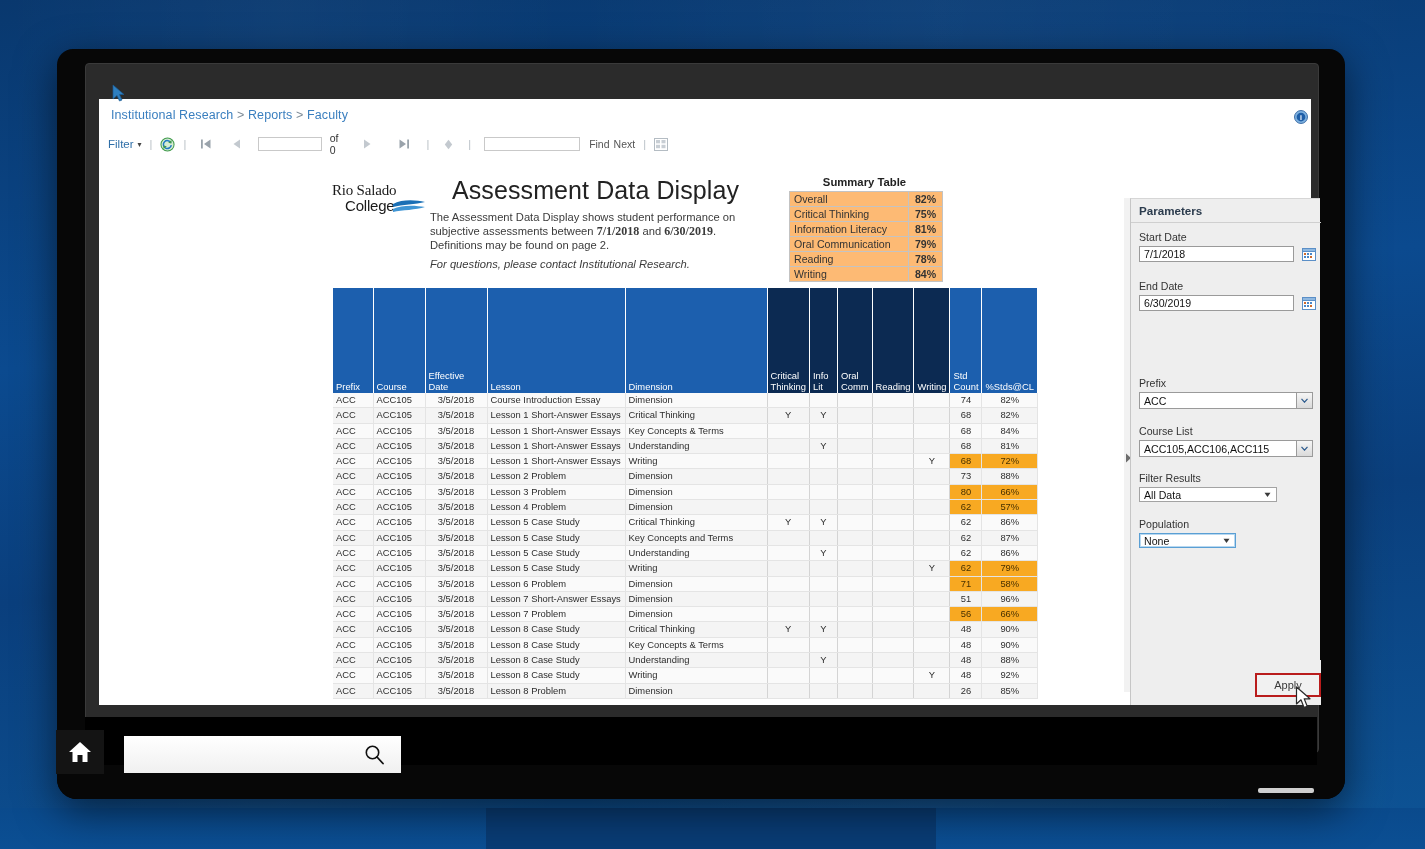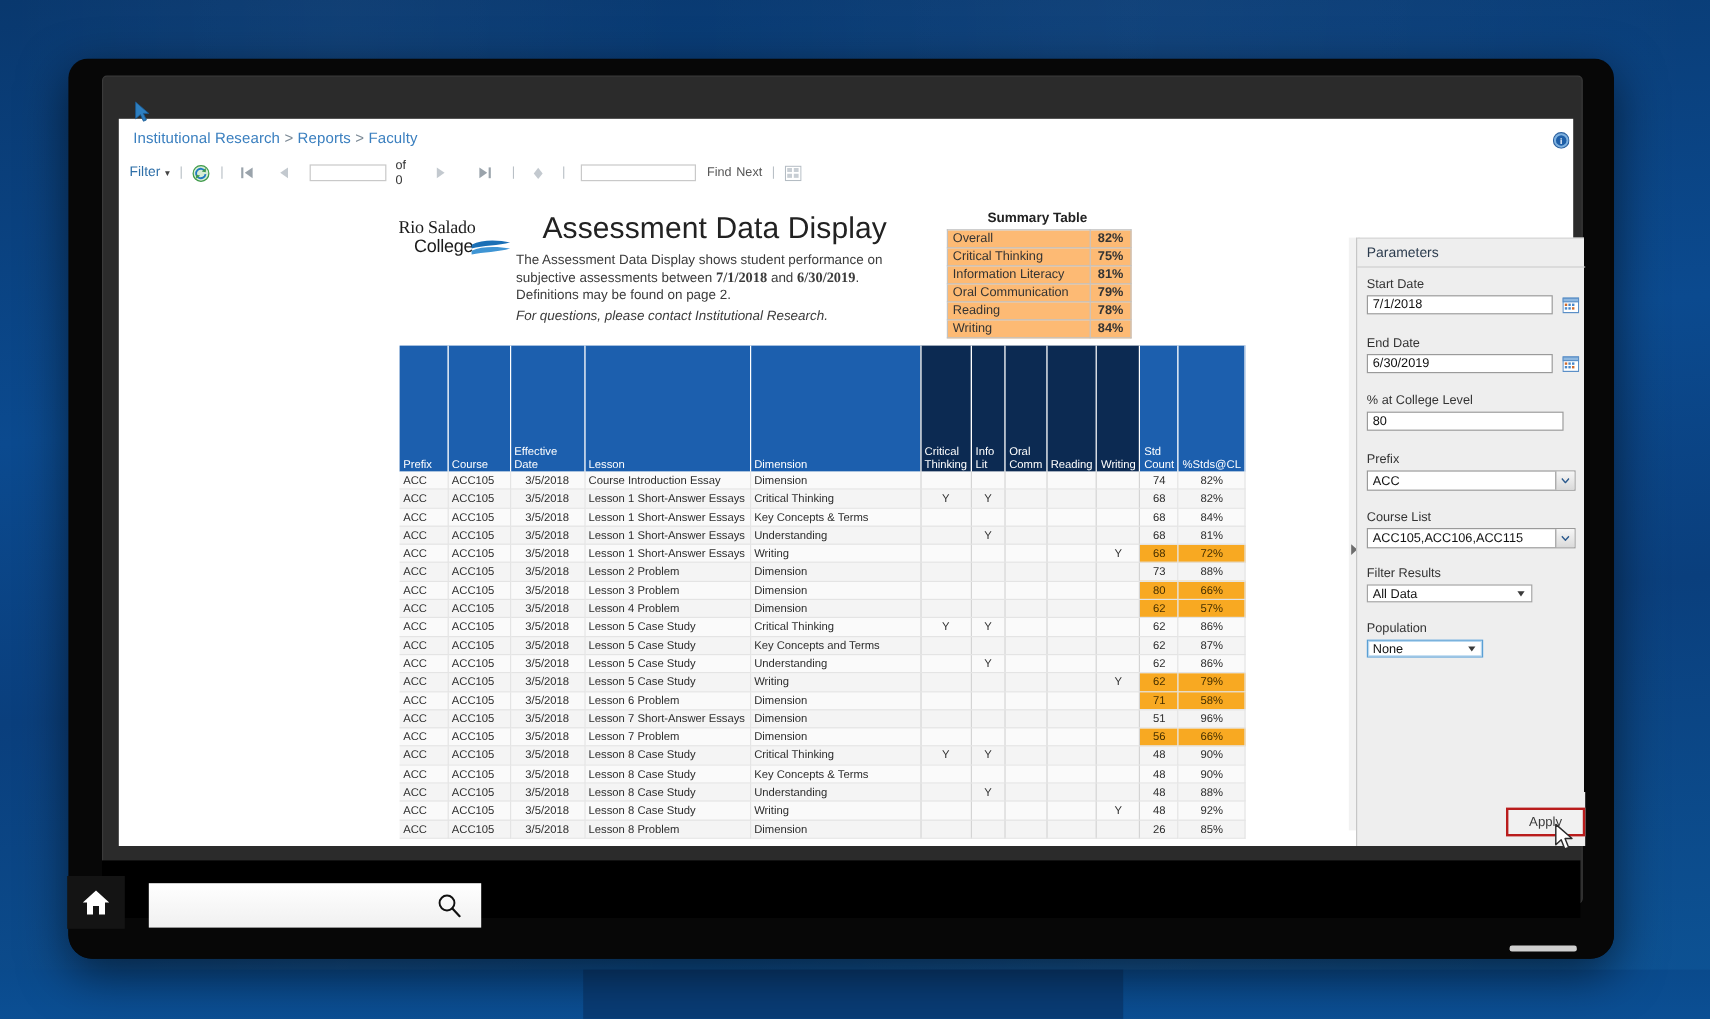--- a/index.html
+++ b/index.html
@@ -174,21 +174,21 @@
   
   .params {
     position:absolute; left:1130px; top:198px; width:190px; height:494px;
     background:#eeeeee;
     border-left:1px solid #c6c6c6;
     border-top:1px solid #d6d6d6;
     box-sizing:border-box;
   }
   .params-hdr {
     position:absolute; left:8px; top:5px;
-    font-size:11.6px; color:#2b3b4d; font-weight:normal;
+    font-size:11.6px; color:#2b3b4d; font-weight:bold;
   }
   .params-rule { position:absolute; left:0; top:23px; width:190px; height:1px; background:#cfcfcf; }
   .p-field { position:absolute; left:8px; }
   .p-label { font-size:10.6px; color:#333; margin-bottom:3px; display:block; }
   .p-input {
     width:155px; height:16px; border:1px solid #9a9a9a; background:#fff;
     font-size:10.6px; color:#111; box-sizing:border-box; padding:0 4px;
     display:flex; align-items:center;
   }
   .p-cal {
@@ -738,24 +738,20 @@
         <rect x="2" y="6" width="2" height="2" fill="#d06a2c"></rect>
           <rect x="5" y="6" width="2" height="2" fill="#4a87c7"></rect>
           <rect x="8" y="6" width="2" height="2" fill="#4a87c7"></rect>
         <rect x="2" y="9" width="2" height="2" fill="#4a87c7"></rect>
           <rect x="5" y="9" width="2" height="2" fill="#4a87c7"></rect>
           <rect x="8" y="9" width="2" height="2" fill="#d06a2c"></rect>
       </svg>
     </div>
   </div>
 
-  <div class="p-field" style="top:129px;">
-    <span class="p-label">% at College Level</span>
-    <div class="p-input" style="width:164px;">80</div>
-  </div>
 
   <div class="p-field" style="top:178px;">
     <span class="p-label">Prefix</span>
     <div class="p-combo">
       <span>ACC</span>
       <span class="arrowbox">
         <svg width="7" height="5" viewBox="0 0 7 5">
             <path d="M0.5 0.8 L3.5 4.2 L6.5 0.8" fill="none" stroke="#2d5b8e" stroke-width="1.2"></path>
           </svg>
       </span>

